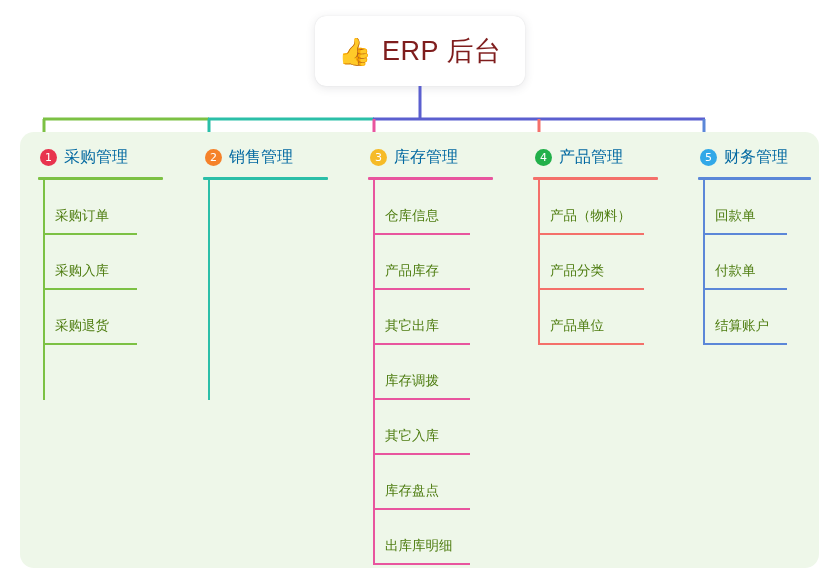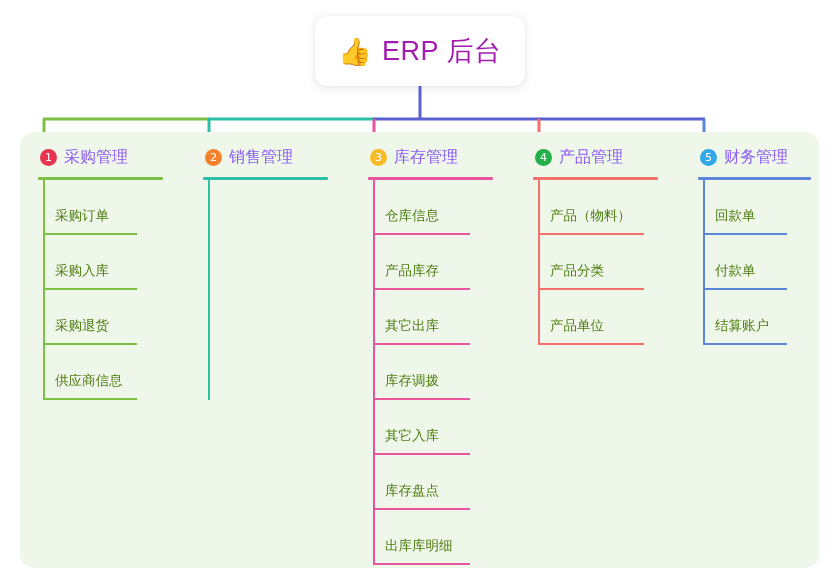--- a/index.html
+++ b/index.html
@@ -34,21 +34,21 @@
     justify-content: center;
     gap: 10px;
   }
   .title-emoji {
     font-size: 27px;
     line-height: 1;
     font-family: "DejaVu Sans", sans-serif;
   }
   .title-text {
     font-size: 27px;
-    color: #a21caf;
+    color: #7f1d1d;
     letter-spacing: 0.5px;
     white-space: nowrap;
   }
 
   
   .connectors {
     position: absolute;
     left: 0; top: 0;
     width: 839px;
     height: 588px;
@@ -97,21 +97,21 @@
     border-radius: 50%;
     color: #ffffff;
     font-size: 11px;
     line-height: 17px;
     text-align: center;
     font-family: "DejaVu Sans", sans-serif;
     flex: 0 0 17px;
   }
   .col-title {
     font-size: 16px;
-    color: #8b5cf6;
+    color: #0369a1;
     white-space: nowrap;
   }
 
   
   .head-rule {
     position: absolute;
     left: 18px;
     top: 45px;
     width: 125px;
     height: 3px;
@@ -197,24 +197,20 @@
             <div class="item-rule" style="background: rgb(124, 193, 68);"></div>
           </div>
           <div class="item">
             <span class="item-label">采购入库</span>
             <div class="item-rule" style="background: rgb(124, 193, 68);"></div>
           </div>
           <div class="item">
             <span class="item-label">采购退货</span>
             <div class="item-rule" style="background: rgb(124, 193, 68);"></div>
           </div>
-          <div class="item">
-            <span class="item-label">供应商信息</span>
-            <div class="item-rule" style="background: rgb(124, 193, 68);"></div>
-          </div>
         </div>
       </div>
       <div class="column col-2">
         <div class="col-head">
           <span class="badge" style="background: rgb(245, 130, 42);">2</span>
           <span class="col-title">销售管理</span>
         </div>
         <div class="head-rule" style="background: rgb(43, 191, 168);"></div>
         <div class="trunk" style="background: rgb(43, 191, 168); height: 222px;"></div>
       </div>

